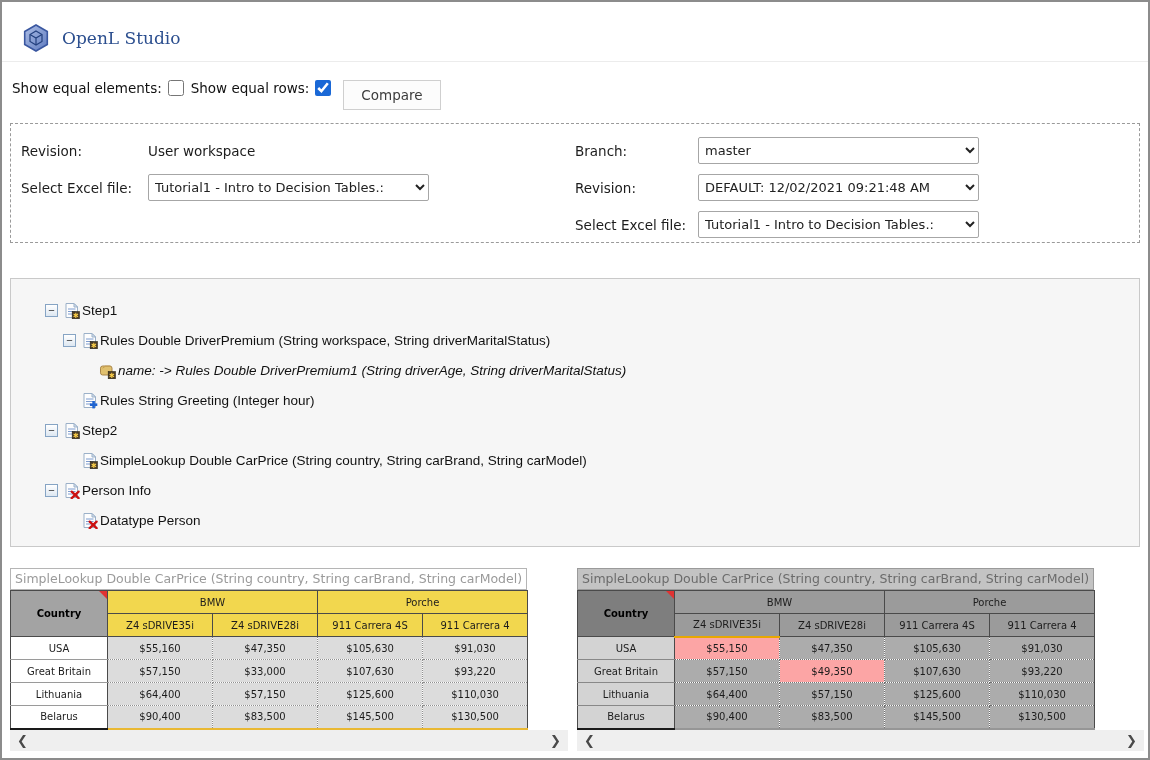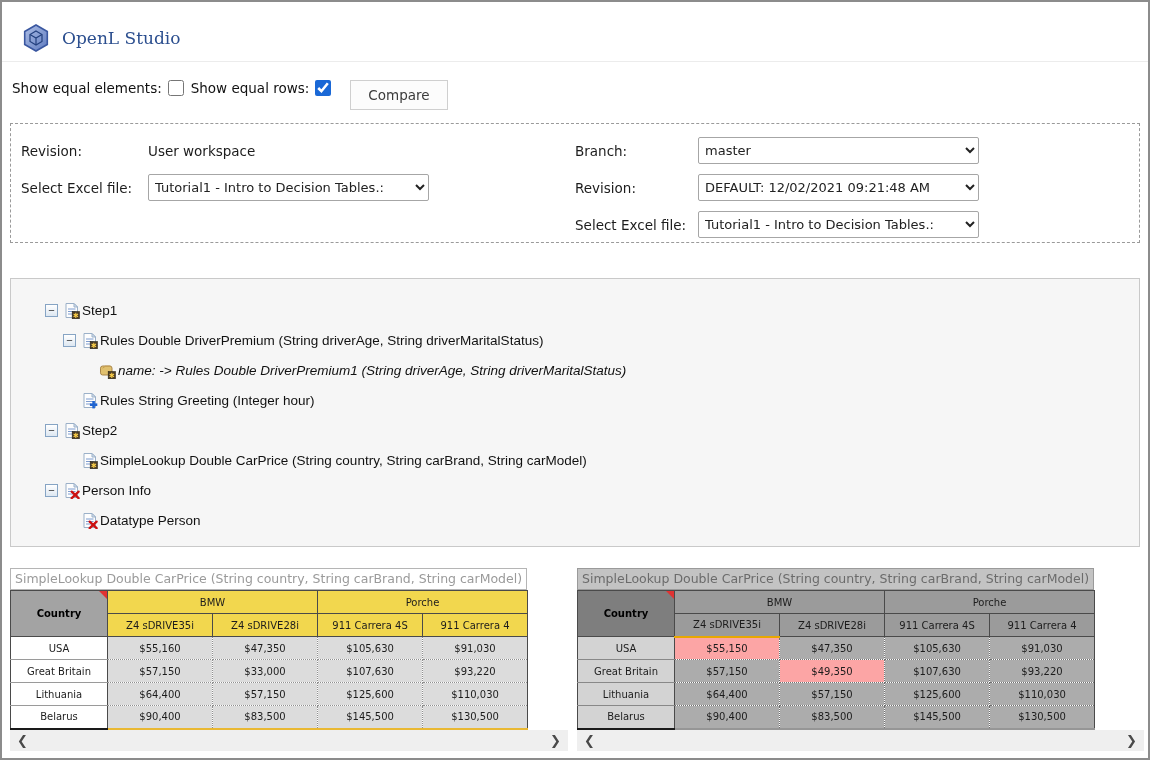--- a/index.html
+++ b/index.html
@@ -8,21 +8,21 @@
     font-family: "DejaVu Sans", "Liberation Sans", sans-serif;
     background:#fff; color:#1c1c1c; overflow:hidden;
     border:2px solid #8c8c8c;
   }
   
   .app-header { height:60px; padding:13px 0 0 19px; border-bottom:1px solid #ececec; display:flex; align-items:center; gap:11px; }
   .app-title { font-family:"DejaVu Serif","Liberation Serif",serif; font-size:17px; color:#2c4f8f; }
   
   .toolbar { margin:18px 0 0 10px; display:flex; align-items:flex-start; font-size:13.5px; color:#111; }
   .toolbar input[type=checkbox]{ width:16px; height:16px; accent-color:#1a68d6; margin:0 7px 0 6px; }
-  .compare-btn { margin-left:12px; font-family:inherit; font-size:13.5px; color:#3c3c3c; background:#fcfcfc; border:1px solid #cfcfcf; padding:6px 17px; cursor:pointer; }
+  .compare-btn { margin-left:5px; font-family:inherit; font-size:13.5px; color:#3c3c3c; background:#fcfcfc; border:1px solid #cfcfcf; padding:6px 17px; cursor:pointer; }
   
   .sel-panel { margin:13px 8px 0 8px; height:120px; border:1px dashed #9a9a9a; display:flex; padding:13px 10px 0 10px; font-size:13.5px; }
   .sel-col { width:50%; }
   .sel-row { display:flex; align-items:center; height:27px; margin-bottom:10px; }
   .sel-col.left .lbl { width:127px; }
   .sel-col.right .lbl { width:123px; }
   .sel-row select { font-family:inherit; font-size:13px; color:#222; width:281px; height:27px; border:1px solid #a6a6a6; border-radius:2px; background:#fff; padding:0 2px; }
   
   .tree-panel { margin:35px 8px 0 8px; height:269px; border:1px solid #c9c9c9; background:#f6f6f6; padding:16px 12px; }
   .tree-row { display:flex; align-items:center; height:30px; font-family:"Liberation Sans",sans-serif; font-size:13.5px; color:#111; cursor:default; }
@@ -152,21 +152,21 @@
       </svg>
     <span>Step1</span>
   </div>
 
   <div class="tree-row ind2">
     <span class="expander">−</span>
     <svg class="ticon" viewBox="0 0 17 17">
         <use href="#sheet-base"></use>
         <use href="#badge-star"></use>
       </svg>
-    <span>Rules Double DriverPremium (String driverAge, String driverMaritalStatus)</span>
+    <span>Rules Double DriverPremium (String workspace, String driverMaritalStatus)</span>
   </div>
 
   <div class="tree-row ind3">
     <svg class="ticon" viewBox="0 0 17 17">
       <rect x="1.5" y="4" rx="2.2" width="11.5" height="9" fill="#e0c06e" stroke="#a8854a"></rect>
       <path d="M3.5 6.2 l3 -2 h5" fill="none" stroke="#c7a051"></path>
       <use href="#badge-star"></use>
     </svg>
     <span>name: -&gt; Rules Double DriverPremium1 (String driverAge, String driverMaritalStatus)</span>
   </div>

